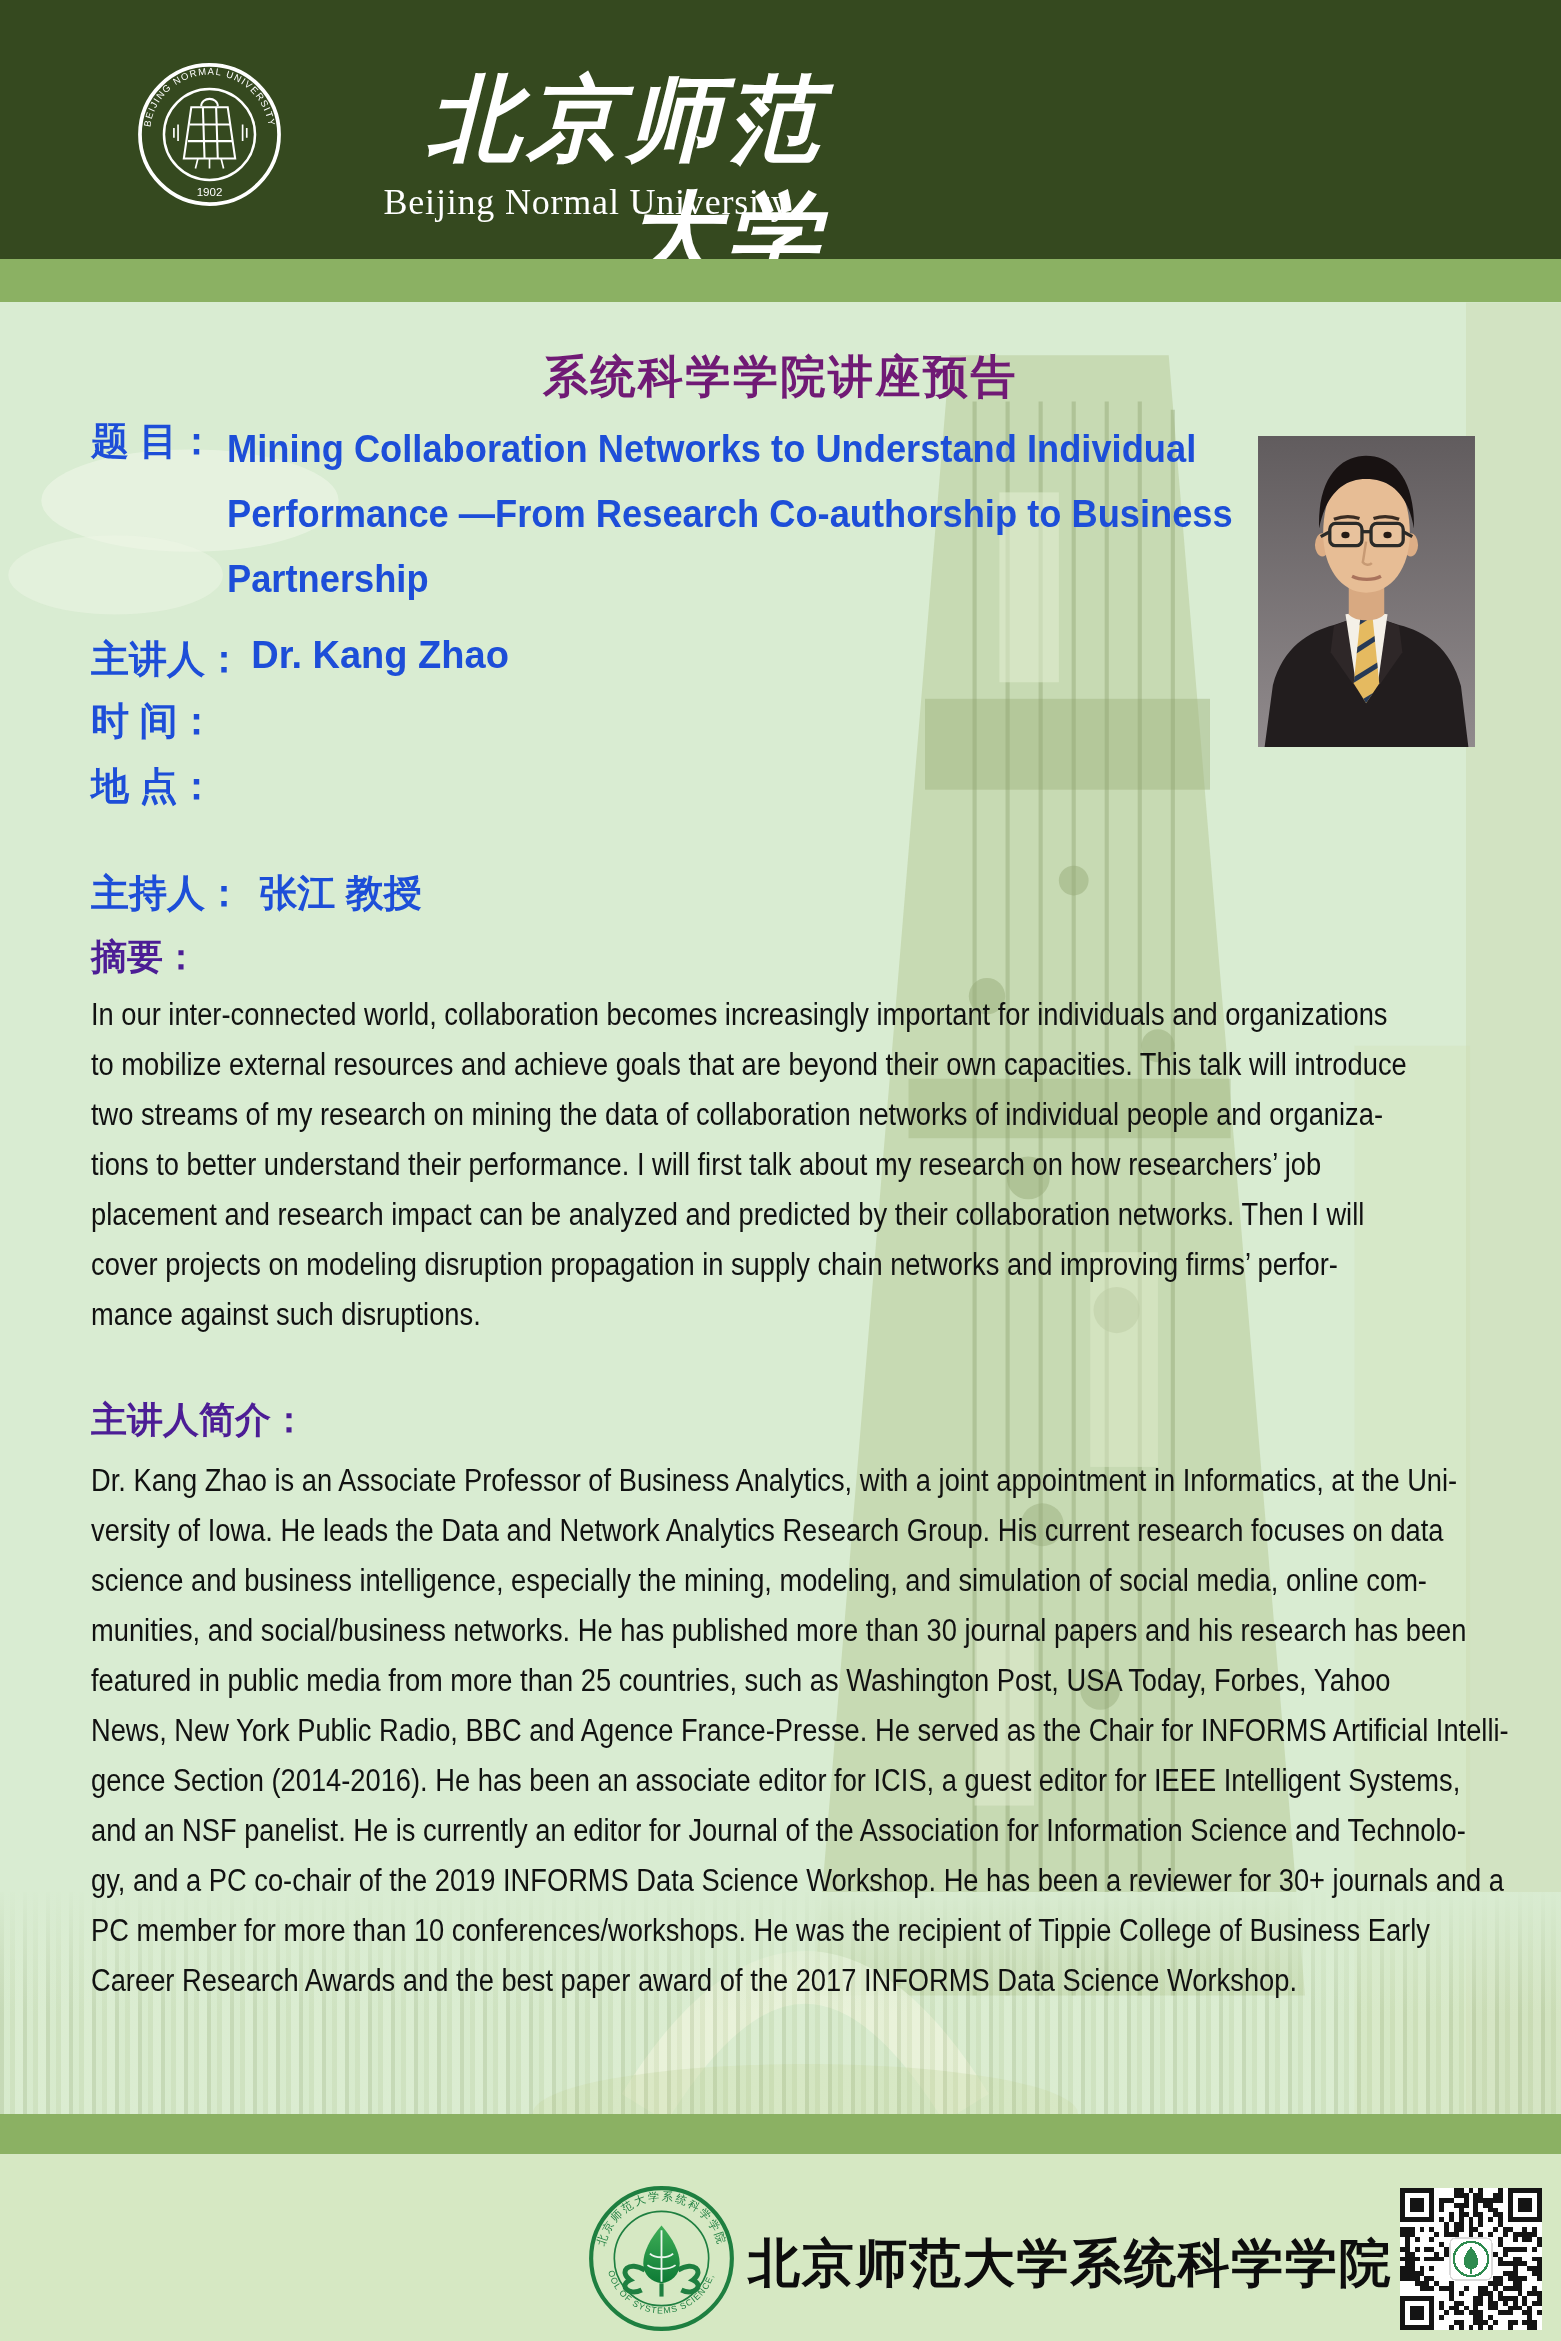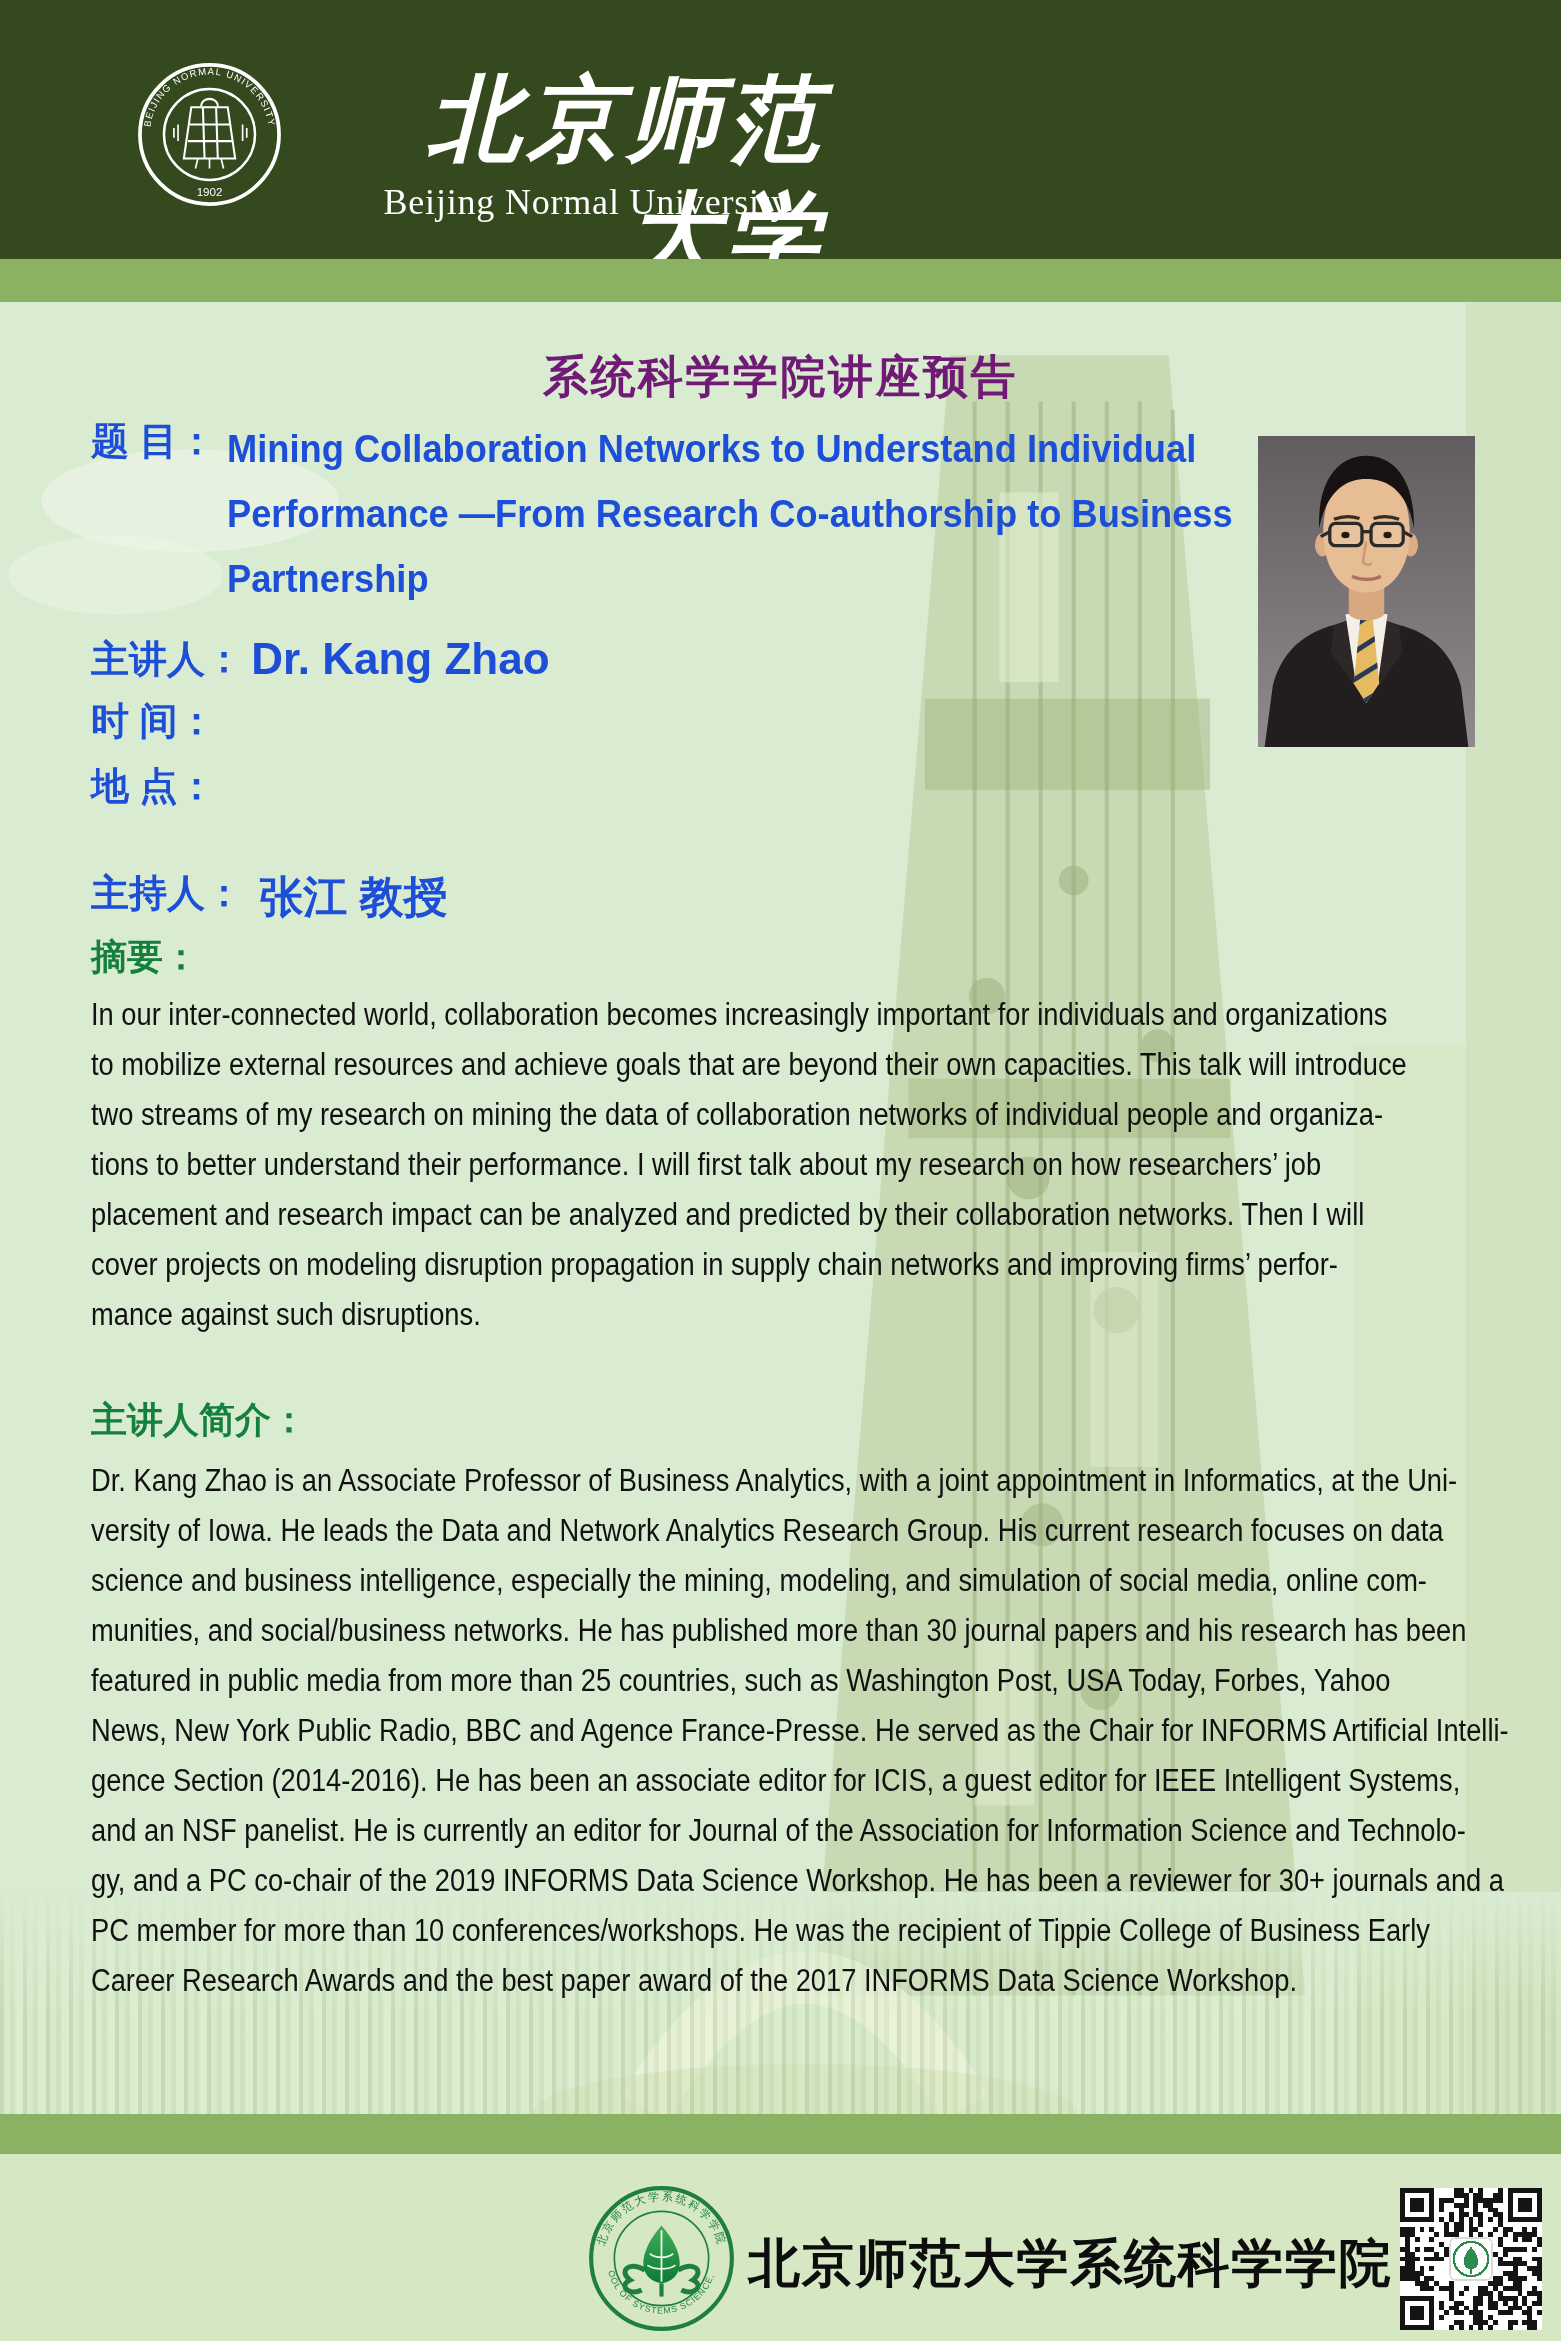--- a/index.html
+++ b/index.html
@@ -29,32 +29,32 @@
        linear-gradient(rgba(217,236,210,.95), rgba(217,236,210,0) 55%),
        repeating-linear-gradient(90deg,
          rgba(154,175,120,.30) 0 4.1px, rgba(210,228,186,.22) 4.1px 10px,
          rgba(178,198,142,.26) 10px 15px, rgba(226,238,204,.20) 15px 23px);}
 
   .title{position:absolute;left:0;top:347px;width:1561px;margin:0;text-align:center;
      font-size:45px;font-weight:700;color:#701a75;letter-spacing:2.5px;}
 
   .row{position:absolute;left:91px;display:flex;align-items:flex-start;color:#1d4ed8;}
   .row .lbl{font-size:38px;font-weight:700;white-space:pre;}
-  .row .val{font-size:44px;font-weight:700;margin-left:8.3px;white-space:pre;}
+  .row .val{font-size:38px;font-weight:700;margin-left:8.3px;white-space:pre;}
   .topic-lines{font-size:39px;font-weight:700;line-height:65px;white-space:pre-line;
      margin-left:11.6px;transform:scaleX(.93);transform-origin:0 0;}
   .row-topic{top:416px;}
   .row-speaker{top:634px;}
   .row-time{top:696px;}
   .row-venue{top:761px;}
   .row-host{top:868px;gap:8px;}
 
   .photo{position:absolute;left:1258px;top:436px;width:217px;height:311px;overflow:hidden;}
 
-  .sec-h{position:absolute;left:91px;font-size:36px;font-weight:600;color:#15803d;}
+  .sec-h{position:absolute;left:91px;font-size:36px;font-weight:600;color:#4c1d95;}
   .abstract-h{top:933px;}
   .bio-h{top:1396px;}
   .para{position:absolute;left:91px;width:1619px;color:#111;
      font-size:31px;line-height:50px;white-space:pre-line;
      transform:scaleX(.88);transform-origin:0 0;}
   .abstract-p{top:990px;}
   .bio-p{top:1456px;}
 
   
   .ftr{position:absolute;left:0;top:2154px;width:1561px;height:188px;background:#d6e8c3;}

